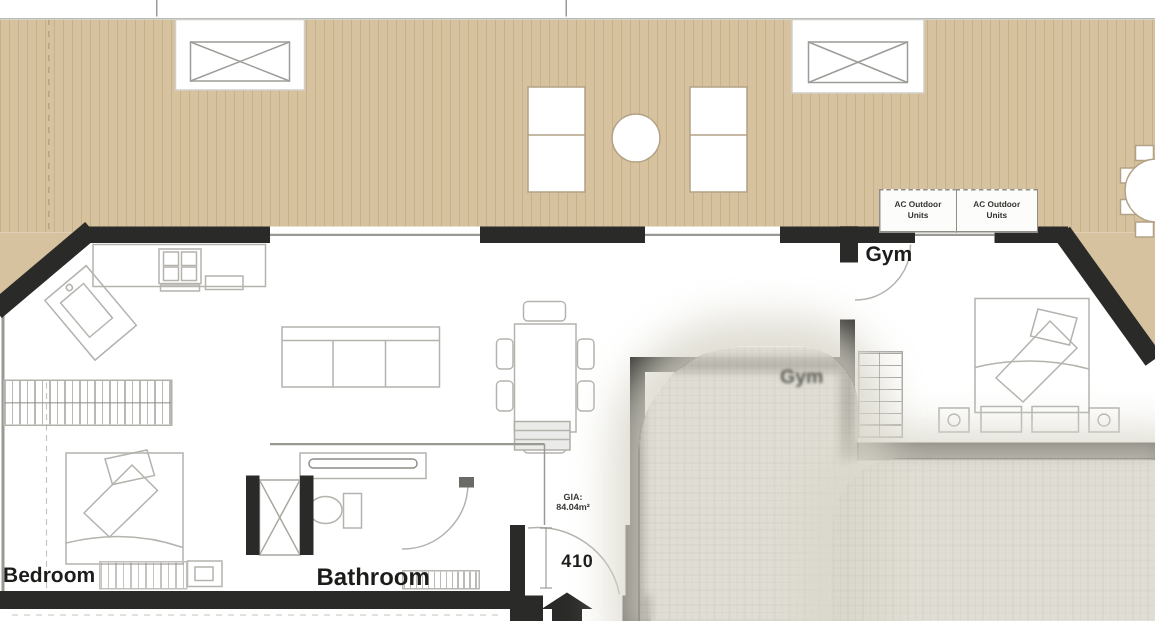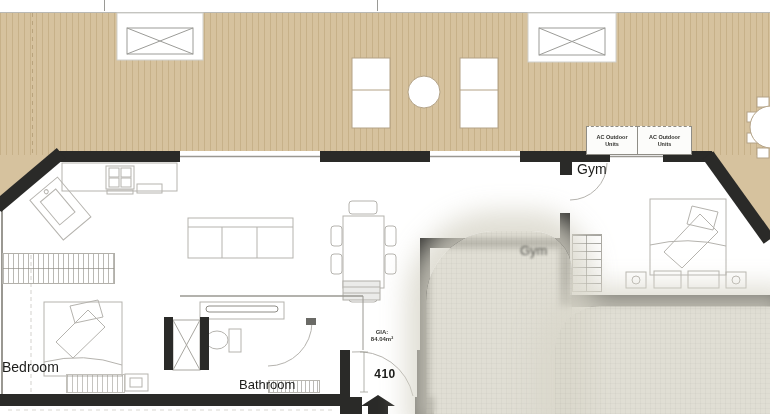--- a/index.html
+++ b/index.html
@@ -36,23 +36,23 @@
   
   .blur{background-color:rgba(217,215,203,.82);
         background-image:repeating-linear-gradient(90deg,rgba(0,0,0,.028) 0 1px,transparent 1px 5px),
                          repeating-linear-gradient(0deg,rgba(0,0,0,.022) 0 1px,transparent 1px 5px);
         box-shadow:0 0 26px 20px rgba(217,215,203,.82);
         -webkit-backdrop-filter:blur(3px);backdrop-filter:blur(3px);}
   #blur-gym{left:426px;top:231px;width:146px;height:183px;border-radius:70px 40px 0 0;}
   #blur-terrace{left:555px;top:306px;width:215px;height:108px;border-radius:45px 0 0 0;}
 
   
-  .lbl{position:absolute;color:#1c1c1a;white-space:nowrap;}
-  #lbl-bedroom{left:2px;top:359px;font-size:14px;}
-  #lbl-bathroom{left:211px;top:377px;font-size:13px;margin-left:28px;}
+  .lbl{position:absolute;color:#1c1c1a;white-space:nowrap;font-weight:bold;}
+  #lbl-bedroom{left:2px;top:375px;font-size:14px;}
+  #lbl-bathroom{left:211px;top:377px;font-size:16px;}
   #lbl-gym{left:577px;top:161px;font-size:14px;}
   #lbl-gym-inner{left:520px;top:243px;font-size:13px;color:#454540;filter:blur(1.2px);opacity:.85;}
   #unit-number{left:362px;top:367px;width:46px;text-align:center;font-size:12px;font-weight:bold;letter-spacing:.5px;}
   #gia{left:356px;top:329px;width:52px;text-align:center;font-size:6px;font-weight:bold;line-height:7px;color:#3a3a36;}
   .ac-box{position:absolute;top:126px;height:27px;background:#fcfcfa;border:1px solid #8f8d86;border-top-style:dashed;
         font-size:5.5px;line-height:6.5px;text-align:center;color:#33332f;
         display:flex;flex-direction:column;justify-content:center;font-weight:bold;}
   #ac1{left:586px;width:50px;} #ac2{left:637px;width:53px;}
 </style>
 </head>

